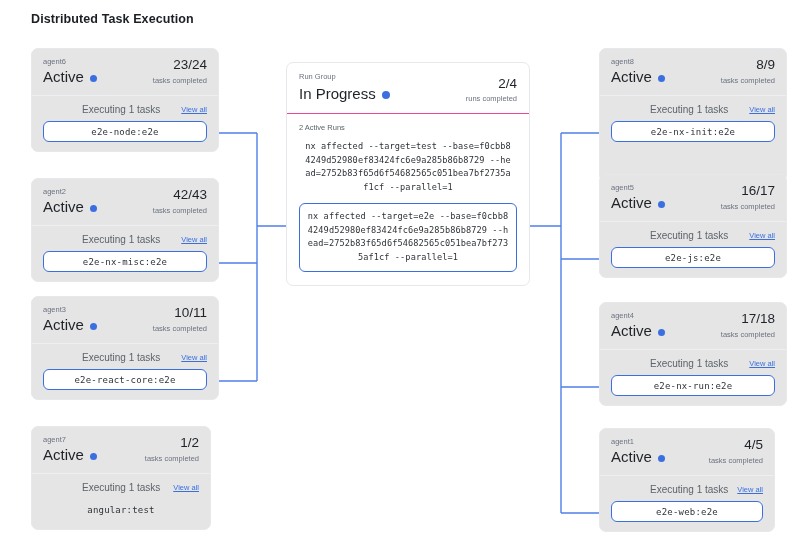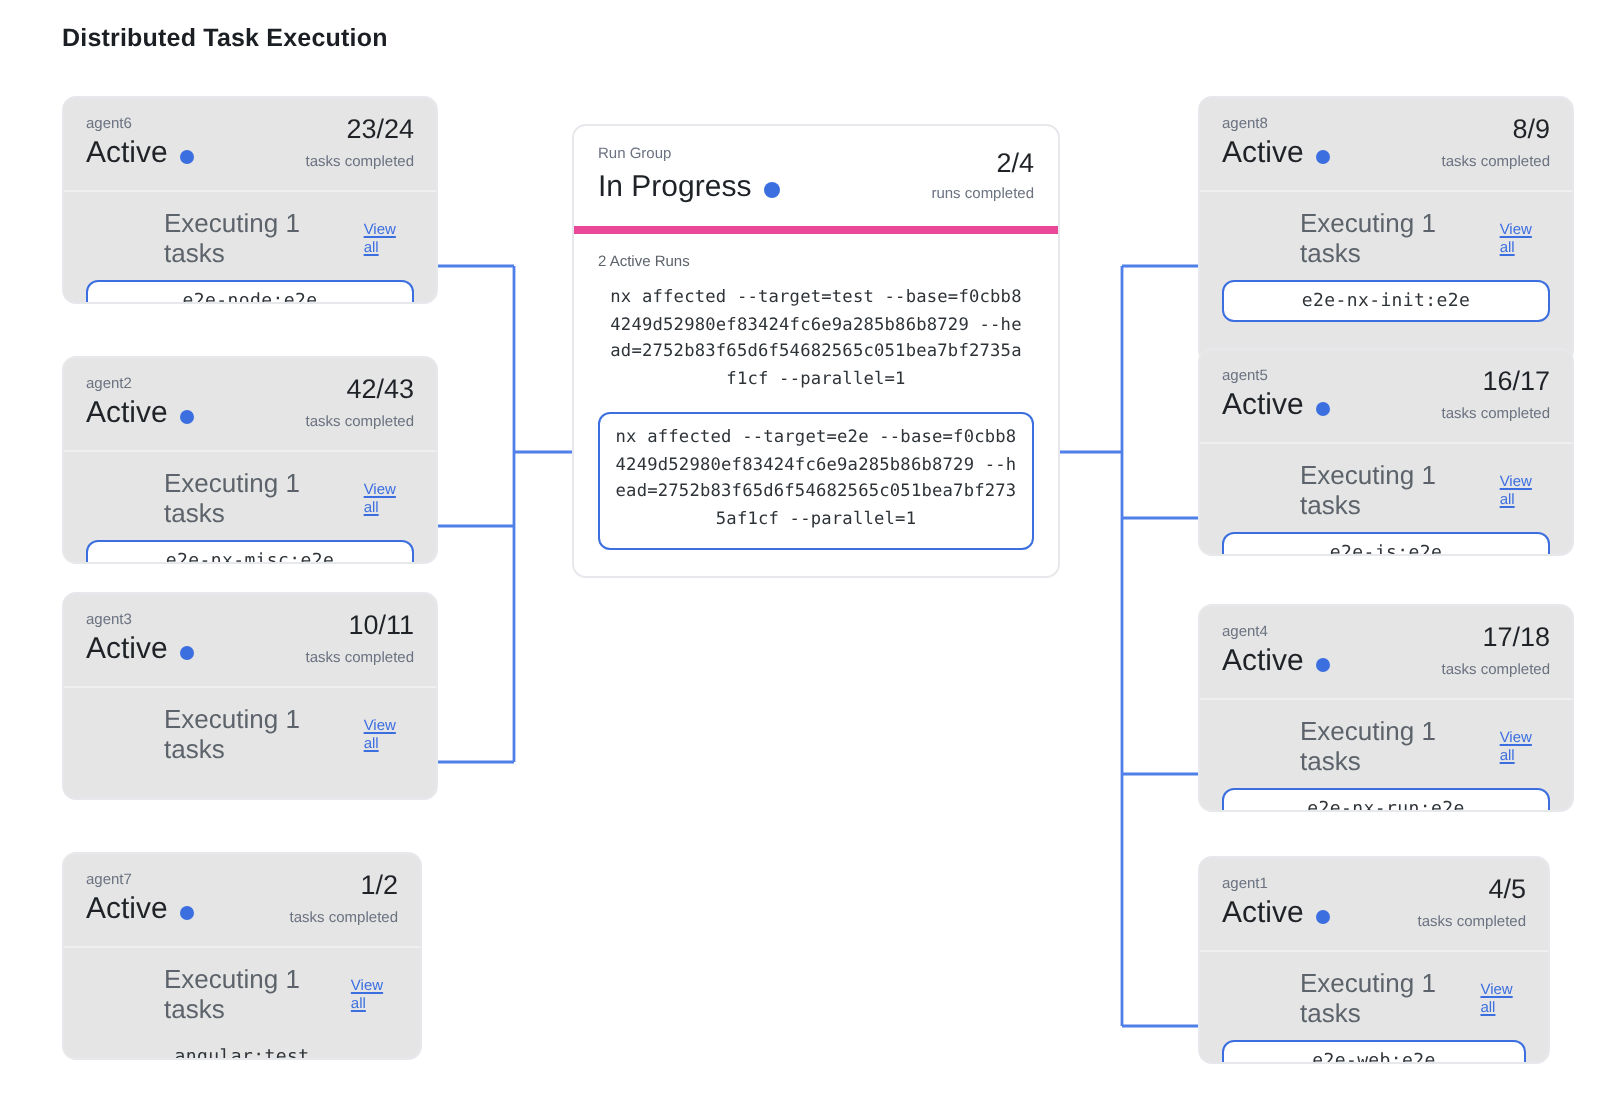--- a/index.html
+++ b/index.html
@@ -35,21 +35,21 @@
   .status-dot{
     width:7px;height:7px;border-radius:50%;background:#3b6fe0;
     display:inline-block;position:relative;top:1px;
   }
   .head-right{display:flex;flex-direction:column;align-items:flex-end;}
   .count{font-size:13.5px;color:#1f2328;line-height:16px;font-weight:400;}
   .count-label{font-size:7.5px;color:#6b7280;line-height:11px;margin-top:2px;}
 
   .card-body{padding:8px 11px 11px 11px;box-sizing:border-box;}
   .body-top{display:flex;justify-content:space-between;align-items:center;margin-bottom:6px;}
-  .exec-label{font-size:13px;color:#5c636b;padding-left:39px;}
+  .exec-label{font-size:10px;color:#5c636b;padding-left:39px;}
   .view-all{font-size:7.5px;color:#3b6fe0;text-decoration:underline;cursor:pointer;}
 
   .task-box{
     border:1.4px solid #3b6fe0;border-radius:6px;
     height:21px;display:flex;align-items:center;justify-content:center;
     font-family:"DejaVu Sans Mono", monospace;
     font-size:9px;color:#2e3338;letter-spacing:.2px;
     box-sizing:border-box;background:#fff;
   }
   .task-plain{
@@ -59,22 +59,22 @@
     box-sizing:border-box;
   }
 
   
   .center-card{
     position:absolute;left:286px;top:62px;width:244px;
     background:#fff;border:1px solid #e6e8eb;border-radius:7px;
     box-sizing:border-box;overflow:hidden;
   }
   .rg-head{
-    padding:9px 12px 10px 12px;border-bottom:4px solid #ec4899;
-    display:flex;justify-content:space-between;align-items:center;
+    padding:9px 12px 10px 12px;border-bottom:1px solid #ec4899;
+    display:flex;justify-content:space-between;align-items:flex-end;
   }
   .rg-title{font-size:7.5px;color:#6b7280;line-height:10px;margin-bottom:2px;}
   .rg-status{font-size:15px;color:#1f2328;line-height:19px;}
   .rg-count{font-size:13.5px;color:#1f2328;line-height:16px;}
   .rg-count-label{font-size:7.5px;color:#6b7280;margin-top:2px;}
   .rg-body{padding:9px 12px 13px 12px;}
   .rg-active{font-size:7.5px;color:#5c636b;margin-bottom:8px;}
   .cmd{
     font-family:"DejaVu Sans Mono", monospace;
     font-size:8.6px;line-height:13.5px;color:#2e3338;
@@ -179,20 +179,21 @@
     <div class="head-right">
       <span class="count">10/11</span>
       <span class="count-label">tasks completed</span>
     </div>
   </div>
   <div class="card-body">
     <div class="body-top">
       <span class="exec-label">Executing 1 tasks</span>
       <span class="view-all">View all</span>
     </div>
+    <div class="task-box">e2e-react-core:e2e</div>
   </div>
 </div>
 
 <div class="card" style="left:31px;top:426px;width:180px;height:104px;">
   <div class="card-head">
     <div class="head-left">
       <span class="agent-id">agent7</span>
       <span class="status-row">
         <span class="status-text">Active</span>
         <span class="status-dot"></span>

